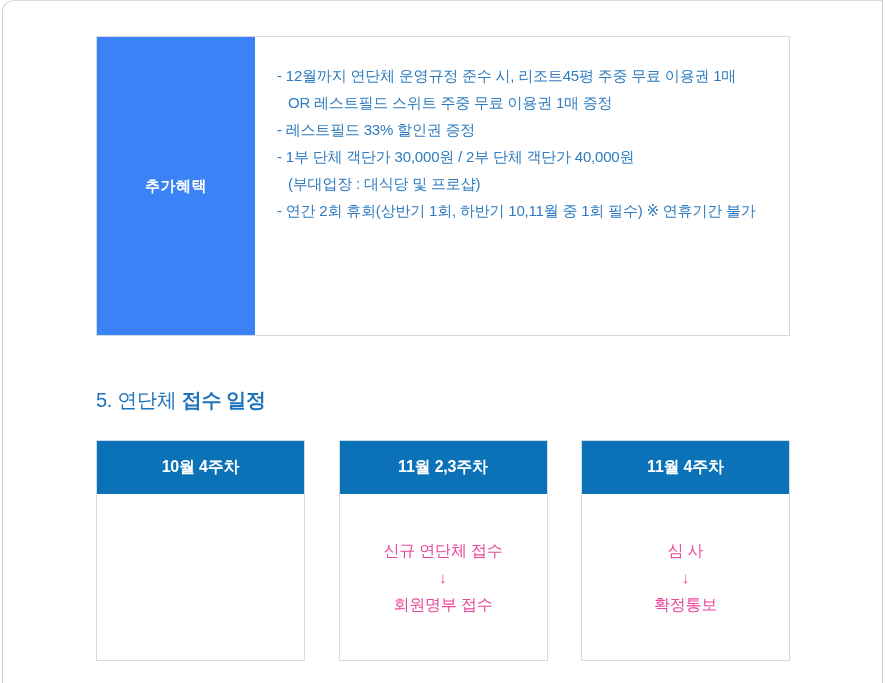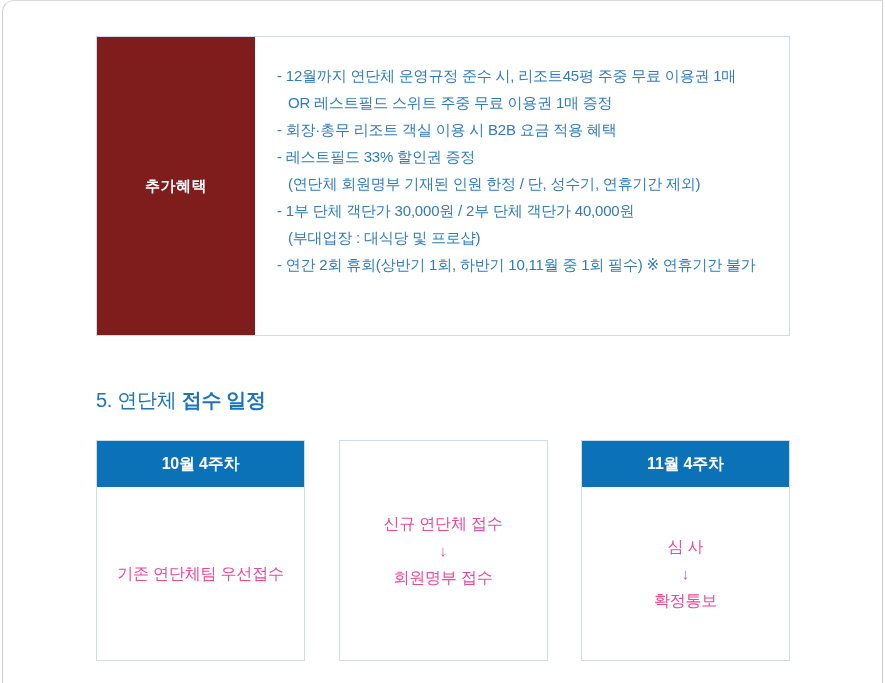--- a/index.html
+++ b/index.html
@@ -36,21 +36,21 @@
     width: 694px;
     height: 300px;
     border: 1px solid #cfdce8;
     box-sizing: border-box;
     display: flex;
     background: #ffffff;
   }
   .benefit-header-cell {
     width: 158px;
     flex-shrink: 0;
-    background: #7f1d1d;
+    background: #3b82f6;
     color: #ffffff;
     font-size: 15px;
     font-weight: 700;
     display: flex;
     align-items: center;
     justify-content: center;
     letter-spacing: 0.5px;
   }
   .benefit-content {
     flex: 1;
@@ -89,21 +89,21 @@
   .schedule-card {
     width: 209px;
     height: 221px;
     border: 1px solid #cfdce8;
     box-sizing: border-box;
     background: #ffffff;
     display: flex;
     flex-direction: column;
   }
   .card-header {
-    height: 46px;
+    height: 53px;
     flex-shrink: 0;
     background: #0b72b8;
     color: #ffffff;
     font-size: 16px;
     font-weight: 700;
     display: flex;
     align-items: center;
     justify-content: center;
     letter-spacing: -0.2px;
   }
@@ -125,43 +125,39 @@
 </head>
 <body>
 
 <div class="page-frame"></div>
 
 <div class="benefits-table">
   <div class="benefit-header-cell">추가혜택</div>
   <div class="benefit-content">
     <div class="bline">- 12월까지 연단체 운영규정 준수 시, 리조트45평 주중 무료 이용권 1매</div>
     <div class="bline indent">OR 레스트필드 스위트 주중 무료 이용권 1매 증정</div>
-    <div class="bline">- 회장·총무 리조트 객실 이용 시 B2B 요금 적용 혜택</div>
     <div class="bline">- 레스트필드 33% 할인권 증정</div>
-    <div class="bline indent">(연단체 회원명부 기재된 인원 한정 / 단, 성수기, 연휴기간 제외)</div>
     <div class="bline">- 1부 단체 객단가 30,000원 / 2부 단체 객단가 40,000원</div>
     <div class="bline indent">(부대업장 : 대식당 및 프로샵)</div>
     <div class="bline">- 연간 2회 휴회(상반기 1회, 하반기 10,11월 중 1회 필수) ※ 연휴기간 불가</div>
   </div>
 </div>
 
 <div class="section-title">
   <span>5. 연단체 </span><span class="bold">접수 일정</span>
 </div>
 
 <div class="schedule-cards">
 
   <div class="schedule-card">
     <div class="card-header">10월 4주차</div>
-    <div class="card-body">
-      <div>기존 연단체팀 우선접수</div>
-    </div>
   </div>
 
   <div class="schedule-card">
+    <div class="card-header">11월 2,3주차</div>
     <div class="card-body">
       <div>신규 연단체 접수</div>
       <div class="down-arrow">↓</div>
       <div>회원명부 접수</div>
     </div>
   </div>
 
   <div class="schedule-card">
     <div class="card-header">11월 4주차</div>
     <div class="card-body">

